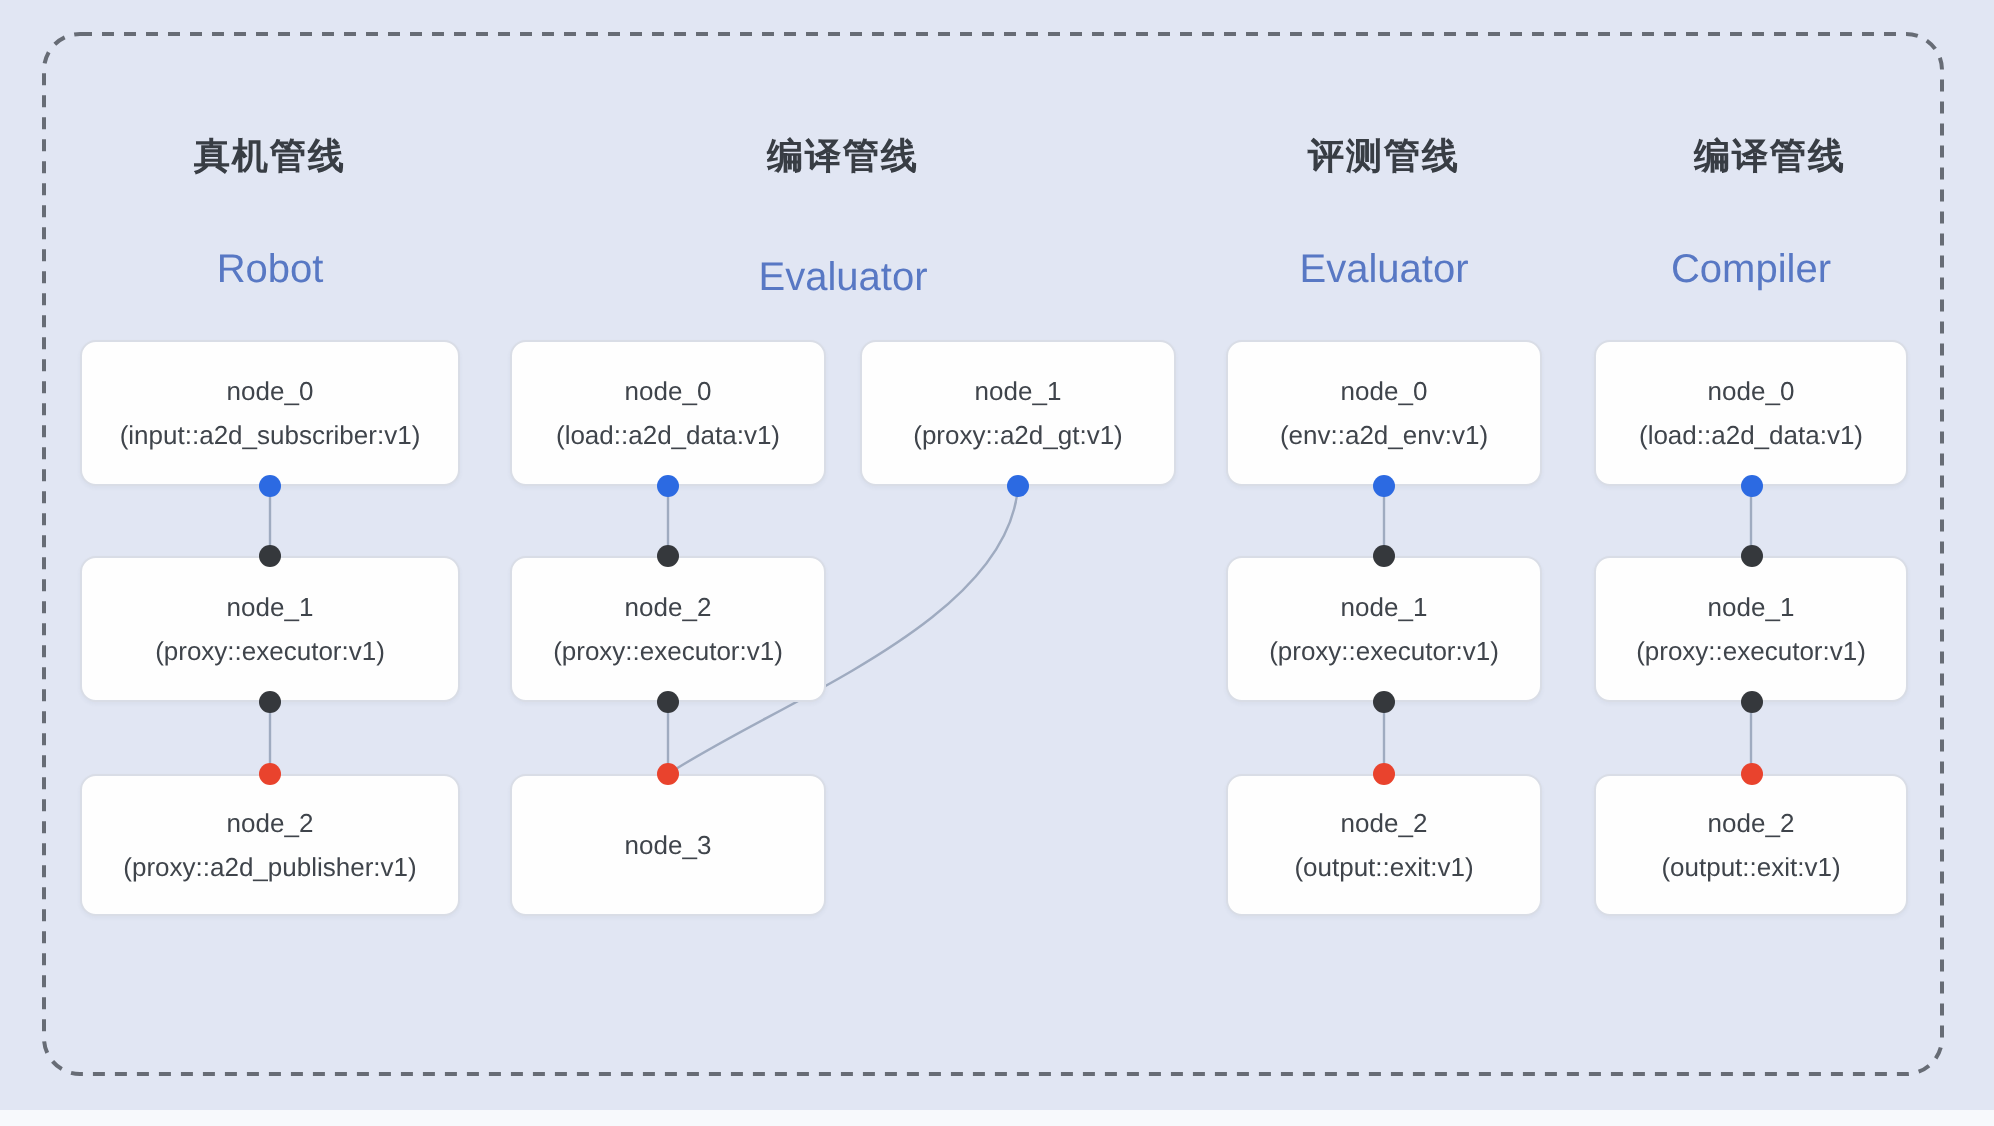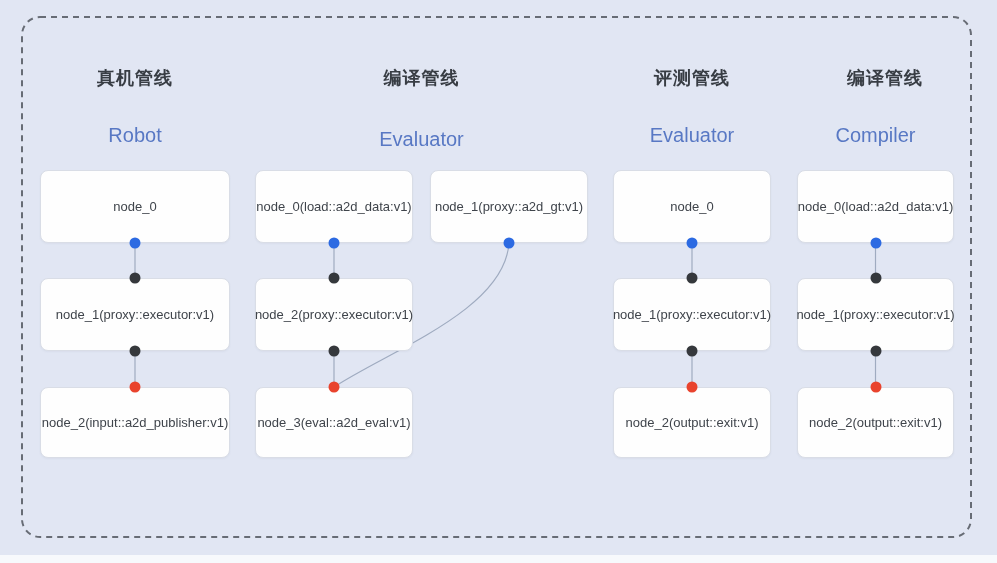--- a/index.html
+++ b/index.html
@@ -31,21 +31,21 @@
     color:var(--title_en,#5878c4);
     white-space:nowrap;
   }
   .node-box{
     position:absolute;z-index:2;
     box-sizing:border-box;
     background:var(--box_bg,#fefefe);
     border:1px solid var(--box_border,#d9dde6);
     border-radius:8px;
     box-shadow:0 1px 2px rgba(60,70,100,0.05);
-    display:flex;flex-direction:row;
+    display:flex;flex-direction:column;
     align-items:center;justify-content:center;
     text-align:center;
   }
   .node-label,.node-detail{
     display:block;
     font-size:13px;line-height:22px;
     color:var(--node_text,#3f444b);
     white-space:nowrap;
   }
   .port-dot{
@@ -74,31 +74,32 @@
       <path class="edge" d="M 692 243 L 692 278"></path>
       <path class="edge" d="M 692 351 L 692 387"></path>
       <path class="edge" d="M 875.5 243 L 875.5 278"></path>
       <path class="edge" d="M 875.5 351 L 875.5 387"></path>
     </svg>
   <div class="bottom-fade"></div>
 <div class="title-cn" style="left: 135px; top: 66px;">真机管线</div>
     <div class="title-en" style="left: 135px; top: 124px;">Robot</div>
     <div class="node-box" style="left: 40px; top: 170px; width: 190px; height: 73px;">
       <span class="node-label">node_0</span>
+      <span class="node-detail">(input::a2d_subscriber:v1)</span>
     </div>
     <div class="port-dot" style="left: 135px; top: 243px; background: rgb(44, 106, 226);"></div>
     <div class="node-box" style="left: 40px; top: 278px; width: 190px; height: 73px;">
       <span class="node-label">node_1</span>
       <span class="node-detail">(proxy::executor:v1)</span>
     </div>
     <div class="port-dot" style="left: 135px; top: 278px; background: rgb(53, 56, 60);"></div>
     <div class="port-dot" style="left: 135px; top: 351px; background: rgb(53, 56, 60);"></div>
     <div class="node-box" style="left: 40px; top: 387px; width: 190px; height: 71px;">
       <span class="node-label">node_2</span>
-      <span class="node-detail">(input::a2d_publisher:v1)</span>
+      <span class="node-detail">(proxy::a2d_publisher:v1)</span>
     </div>
     <div class="port-dot" style="left: 135px; top: 387px; background: rgb(233, 67, 45);"></div>
     <div class="title-cn" style="left: 421.5px; top: 66px;">编译管线</div>
     <div class="title-en" style="left: 421.5px; top: 128px;">Evaluator</div>
     <div class="node-box" style="left: 255px; top: 170px; width: 158px; height: 73px;">
       <span class="node-label">node_0</span>
       <span class="node-detail">(load::a2d_data:v1)</span>
     </div>
     <div class="port-dot" style="left: 334px; top: 243px; background: rgb(44, 106, 226);"></div>
     <div class="node-box" style="left: 430px; top: 170px; width: 158px; height: 73px;">
@@ -107,27 +108,27 @@
     </div>
     <div class="port-dot" style="left: 509px; top: 243px; background: rgb(44, 106, 226);"></div>
     <div class="node-box" style="left: 255px; top: 278px; width: 158px; height: 73px;">
       <span class="node-label">node_2</span>
       <span class="node-detail">(proxy::executor:v1)</span>
     </div>
     <div class="port-dot" style="left: 334px; top: 278px; background: rgb(53, 56, 60);"></div>
     <div class="port-dot" style="left: 334px; top: 351px; background: rgb(53, 56, 60);"></div>
     <div class="node-box" style="left: 255px; top: 387px; width: 158px; height: 71px;">
       <span class="node-label">node_3</span>
-      <span class="node-detail">(eval::a2d_eval:v1)</span>
     </div>
     <div class="port-dot" style="left: 334px; top: 387px; background: rgb(233, 67, 45);"></div>
     <div class="title-cn" style="left: 692px; top: 66px;">评测管线</div>
     <div class="title-en" style="left: 692px; top: 124px;">Evaluator</div>
     <div class="node-box" style="left: 613px; top: 170px; width: 158px; height: 73px;">
       <span class="node-label">node_0</span>
+      <span class="node-detail">(env::a2d_env:v1)</span>
     </div>
     <div class="port-dot" style="left: 692px; top: 243px; background: rgb(44, 106, 226);"></div>
     <div class="node-box" style="left: 613px; top: 278px; width: 158px; height: 73px;">
       <span class="node-label">node_1</span>
       <span class="node-detail">(proxy::executor:v1)</span>
     </div>
     <div class="port-dot" style="left: 692px; top: 278px; background: rgb(53, 56, 60);"></div>
     <div class="port-dot" style="left: 692px; top: 351px; background: rgb(53, 56, 60);"></div>
     <div class="node-box" style="left: 613px; top: 387px; width: 158px; height: 71px;">
       <span class="node-label">node_2</span>

